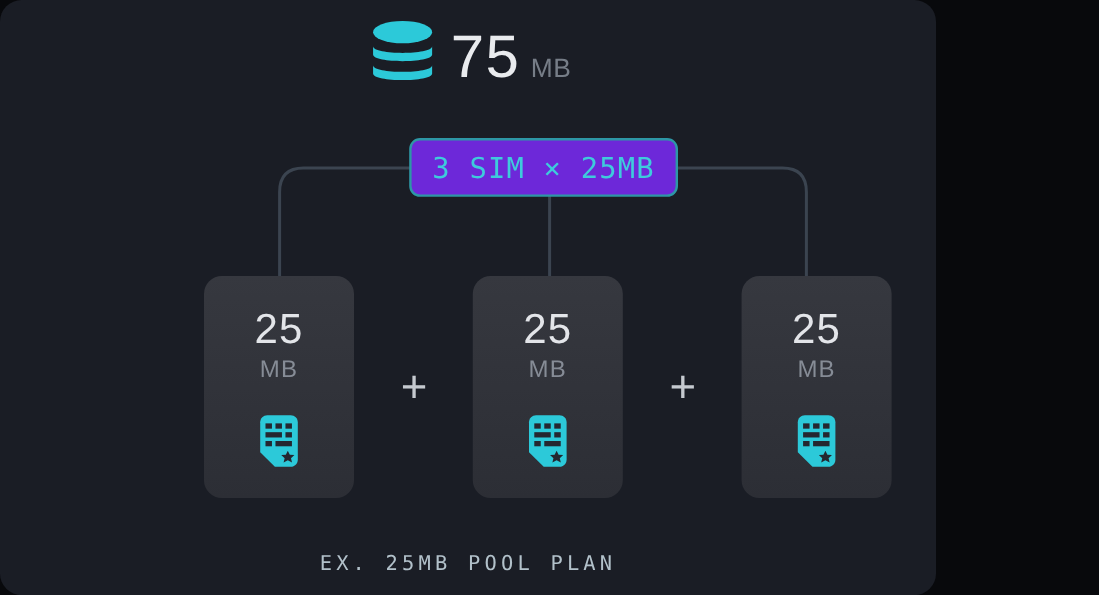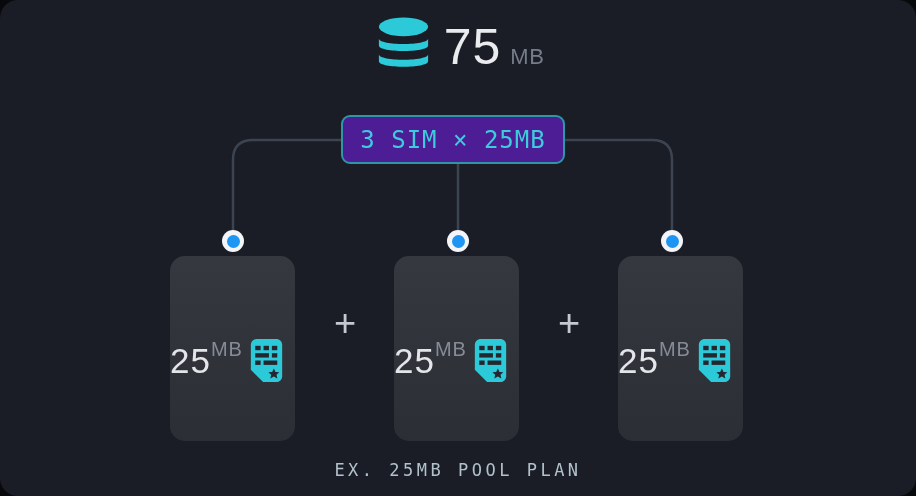--- a/index.html
+++ b/index.html
@@ -1,20 +1,20 @@
 <!DOCTYPE html>
 <html><head>
 <meta charset="utf-8">
 <style>
   * { margin: 0; padding: 0; box-sizing: border-box; }
   html,body { width: 916px; height: 496px; background: #08090c; font-family: "Liberation Sans", sans-serif; }
 
   .panel {
     position: relative;
-    width: 916px; height: 496px;
+    width: 780px; height: 496px;
     background: #1a1d25;
     border-radius: 18px;
     overflow: hidden;
   }
 
   
   .header {
     position: absolute; top: 10px; left: 0; right: 0;
     display: flex; justify-content: center; align-items: flex-end;
     gap: 9px; height: 68px;
@@ -29,21 +29,21 @@
     margin-bottom: 10px; letter-spacing: 0.5px;
   }
 
   
   .wires { position: absolute; inset: 0; width: 916px; height: 496px; }
 
   
   .badge {
     position: absolute; left: 341px; top: 115px;
     width: 224px; height: 49px;
-    background: #4c1d95;
+    background: #6d28d9;
     border: 2px solid #2d97a6;
     border-radius: 9px;
     display: flex; align-items: center; justify-content: center;
   }
   .badge-label {
     font-family: "DejaVu Sans Mono", "Liberation Mono", monospace;
     font-size: 24px; color: #3ecbdc; letter-spacing: 1px;
   }
 
   
@@ -53,25 +53,25 @@
     background: #f3f5f8;
     display: flex; align-items: center; justify-content: center;
   }
   .dot-core { width: 13px; height: 13px; border-radius: 50%; background: #1e95f2; }
   .dot-1 { left: 222px; }
   .dot-2 { left: 447px; }
   .dot-3 { left: 661px; }
 
   
   .card {
-    position: absolute; top: 256px;
+    position: absolute; top: 230px;
     width: 125px; height: 185px;
     border-radius: 15px;
     background: linear-gradient(180deg, #36383f 0%, #2c2e35 100%);
-    display: flex; align-items: center;
+    display: flex; flex-direction: column; align-items: center;
   }
   .card-1 { left: 170px; }
   .card-2 { left: 394px; }
   .card-3 { left: 618px; }
   .card-value { margin-top: 26px; font-size: 35px; line-height: 1.1; color: #e3e5e9; letter-spacing: 1px; }
   .card-unit  { margin-top: 2px; font-size: 20px; color: #868c96; letter-spacing: 1px; }
   .sim-icon   { margin-top: 23px; width: 47px; height: 49px; }
 
   
   .plus {

